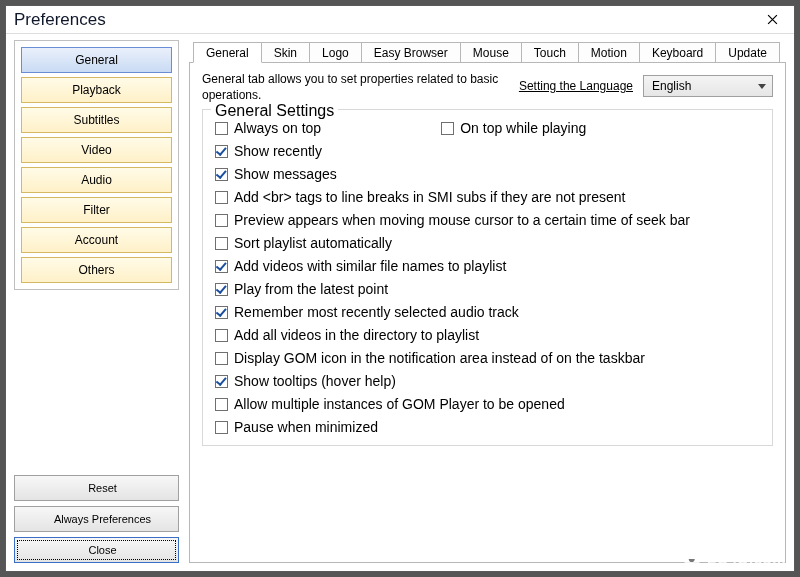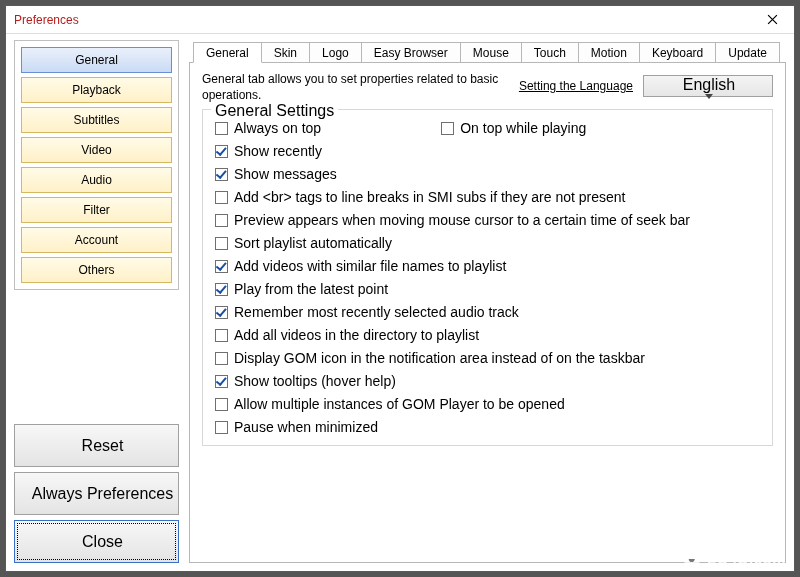--- a/index.html
+++ b/index.html
@@ -23,21 +23,21 @@
   }
   .titlebar {
     height: 28px;
     display: flex;
     align-items: center;
     justify-content: space-between;
     padding: 0 2px 0 8px;
     border-bottom: 1px solid #ddd;
     background: #fff;
   }
-  .titlebar .title { font-size: 12px; color:#b91c1c; }
+  .titlebar .title { font-size: 17px; color:#0f172a; }
   .titlebar .close {
     width: 40px; height: 24px;
     display:flex; align-items:center; justify-content:center;
     cursor:pointer;
   }
   .titlebar .close svg { width:11px; height:11px; }
   .body {
     flex: 1;
     display: flex;
     padding: 6px 8px 8px 8px;
@@ -65,25 +65,25 @@
     font-size:12px;
     color:#000;
     cursor:pointer;
   }
   .cat-btn.selected {
     border: 1px solid #6a8ed6;
     background: linear-gradient(#eaf0fb,#c9dbf4);
   }
   .bottom-btns { display:flex; flex-direction:column; gap:5px; margin-top:8px; }
   .std-btn {
-    height: 43px;
+    height: 26px;
     border: 1px solid #a0a0a0;
     background: linear-gradient(#f7f7f7,#e4e4e4);
     display:flex; align-items:center; justify-content:center;
-    font-size:16px;
+    font-size:11px;
     cursor:pointer;
     padding-left:12px;
   }
   .std-btn.focus {
     outline: 1px dotted #000;
     outline-offset: -4px;
     border: 1px solid #3b6fc7;
   }
   
   .content {
@@ -137,23 +137,22 @@
     display:flex; align-items:center; gap:10px;
     padding-top:4px;
   }
   .langlabel { white-space:nowrap; font-size:12px;text-decoration:underline; }
   .langselect {
     width:130px; height:22px;
     border:1px solid #a0a0a0;
     background:linear-gradient(#f4f4f4,#e6e6e6);
     display:flex; align-items:center; justify-content:space-between;
     padding:0 6px 0 8px;
-    font-size:16px;
-    cursor:pointer;
-    flex-direction:column;
+    font-size:12px;
+    cursor:pointer;
   }
   .langselect .chev { width:0;height:0;border-left:4px solid transparent;border-right:4px solid transparent;border-top:5px solid #444; }
   
   .fs {
     margin-top: 6px;
     border:1px solid #d8d8d8;
     padding: 8px 10px 10px 12px;
     position:relative;
   }
   .fs-legend {

